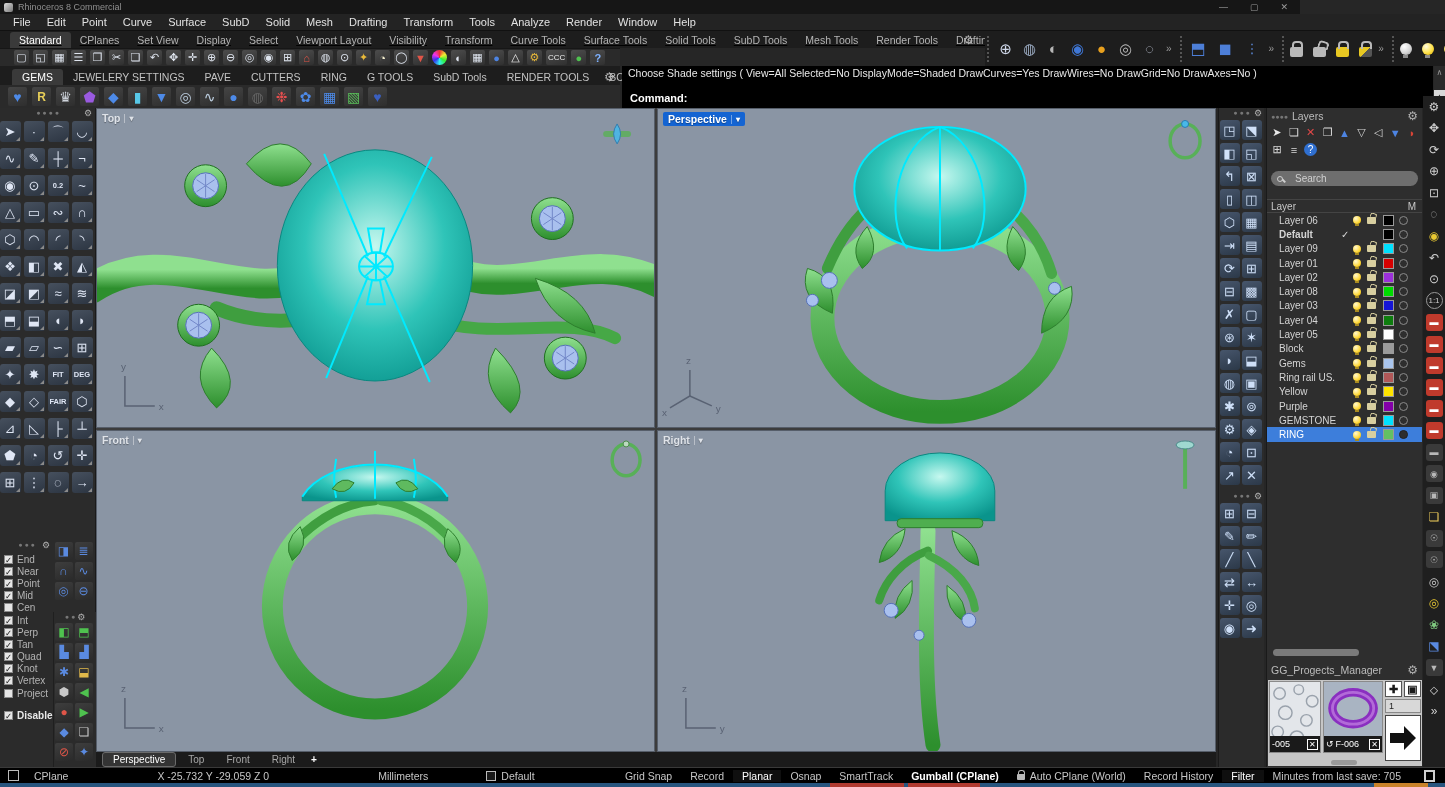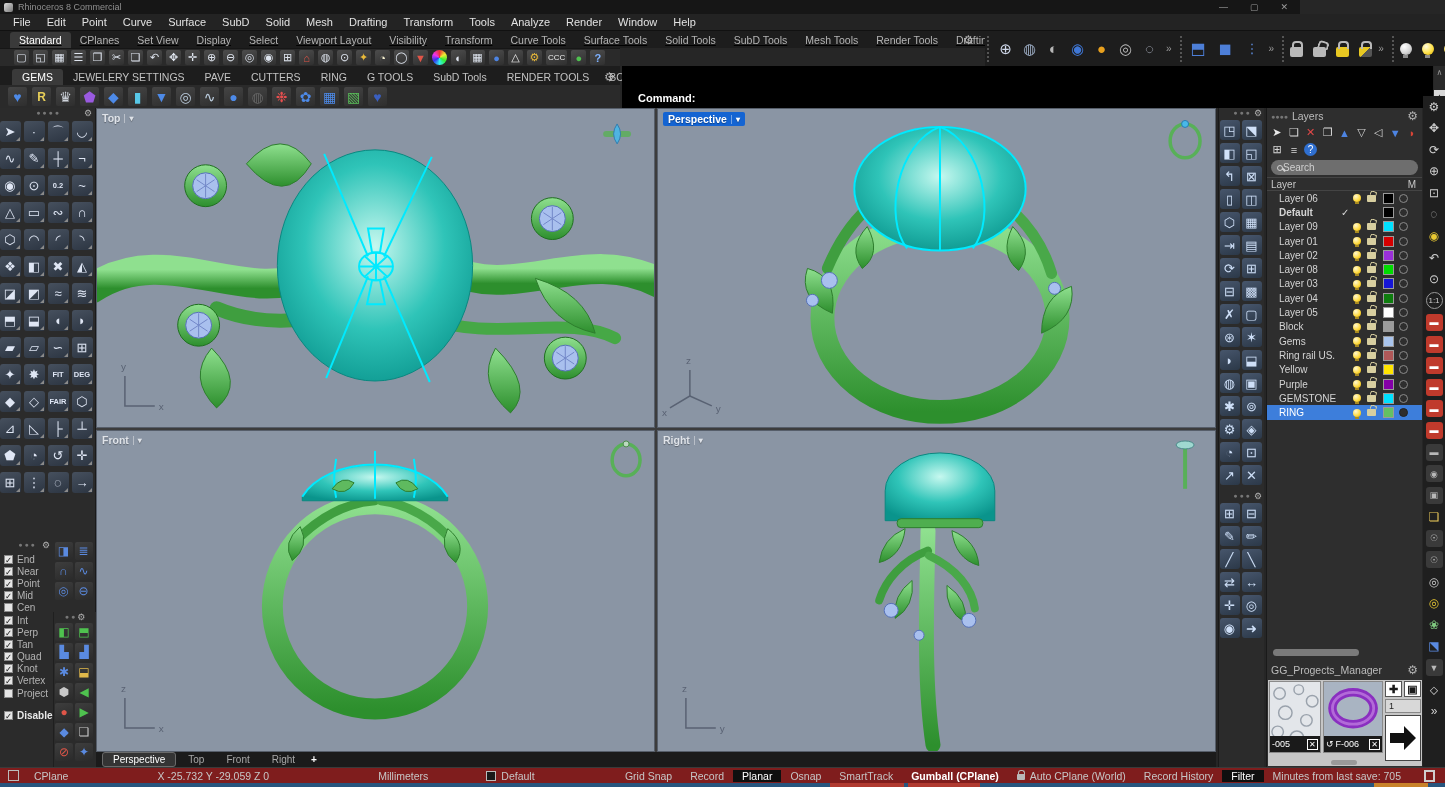--- a/index.html
+++ b/index.html
@@ -73,21 +73,21 @@
   .g-blue{color:#4d8ae8;} .g-gold{color:#e8cf58; font-weight:bold; font-size:12px;}
   .g-gray{color:#cfd4dc;} .g-purple{color:#9a5ae0;} .g-cyan{color:#58c8e8;}
   .g-line{color:#bcd;} .g-dark{color:#666;} .g-multi{color:#e84f4f;}
   .g-green{color:#59c059;} .g-navy{color:#3a5fc0;}
 
   
   .cmdarea { position:absolute; left:622px; top:66px; width:811px; height:42px; background:#000;
     border-bottom:1px solid #b9b9b9; }
   .cmdline { color:#e8e8e8; font-size:10.5px; padding:1px 6px; white-space:nowrap; overflow:hidden; }
   .cmdprompt { position:absolute; left:622px; top:90px; width:811px; height:18px; background:#000;
-    color:#fff; font-size:11px; font-weight:bold; padding:2px 16px; }
+    color:#fff; font-size:11px; font-weight:bold; padding:2px 8px; }
   .cmdscroll { position:absolute; left:1434px; top:66px; width:11px; height:42px; background:#2a2a2a;
     color:#999; font-size:8px; display:flex; flex-direction:column; align-items:center; justify-content:space-between; padding:2px 0; }
   .cmdspin { position:absolute; left:1434px; top:90px; width:11px; height:18px; background:#d8d8d8; color:#222;
     font-size:6px; display:flex; flex-direction:column; align-items:center; justify-content:center; line-height:6px; }
 
   
   .leftbar { position:absolute; left:0; top:108px; width:96px; height:659px; background:#2b2b2b;
     border-right:1px solid #1a1a1a; }
   .phead { height:9px; display:flex; align-items:center; justify-content:center; gap:2px; color:#777; font-size:7px; }
   .phead .gearglyph { font-size:9px; position:absolute; right:3px; }
@@ -145,21 +145,21 @@
   .layers { position:absolute; left:1266px; top:108px; width:156px; height:554px; background:#2e2e2e;
     border-left:1px solid #1a1a1a; }
   .lyhead { height:16px; display:flex; align-items:center; color:#bcbcbc; font-size:10.5px; padding:0 4px; gap:4px; }
   .lyhead .dots { color:#777; font-size:7px; }
   .lyhead .gearglyph { margin-left:auto; }
   .lytools { display:flex; align-items:center; gap:3px; padding:1px 3px; height:17px; }
   .lyic { width:14px; height:14px; display:flex; align-items:center; justify-content:center; font-size:11px; color:#d8d8d8; }
   .ly-del{color:#e04848;} .ly-blue{color:#4d84e2;} .ly-funnel{color:#4d84e2;}
   .ly-red{color:#d84436; margin-left:auto;} .ly-help{color:#fff; background:#2f6fd0; border-radius:50%; font-size:10px; width:13px; height:13px;}
   .ly-new{color:#e8e8e8;}
-  .lysearch { margin:2px 4px; height:15px; background:#6e6e6e; border-radius:8px; display:flex; align-items:center; padding:0 6px; gap:0; }
+  .lysearch { margin:13px 4px; height:15px; background:#6e6e6e; border-radius:8px; display:flex; align-items:center; padding:0 6px; gap:12px; }
   .lysearch input { background:transparent; border:none; outline:none; color:#e8e8e8; font-size:10px; width:110px; }
   .lysearch input::placeholder { color:#d0d0d0; }
   .mag { width:6px; height:6px; border:1.5px solid #d0d0d0; border-radius:50%; position:relative; flex:none; }
   .mag::after { content:""; position:absolute; width:4px; height:1.5px; background:#d0d0d0;
     transform:rotate(45deg); right:-3.5px; bottom:-1px; }
   .lycolhead { display:flex; align-items:center; color:#c8c8c8; font-size:10px; height:14px;
     border-top:1px solid #444; border-bottom:1px solid #444; padding:0 4px; }
   .lycolhead .mcol { margin-left:auto; padding-right:2px; }
   .layer-row { display:flex; align-items:center; height:14.3px; padding:0 3px 0 12px; color:#d4d4d4; font-size:10px; }
   .layer-row.selected { background:#3d7edb; color:#fff; }
@@ -201,21 +201,21 @@
   .rightstrip { position:absolute; left:1423px; top:96px; width:22px; height:671px; background:#1f1f1f;
     display:flex; flex-direction:column; align-items:center; gap:4.6px; padding-top:2px; }
   .fic { width:17px; height:17px; display:flex; align-items:center; justify-content:center; font-size:12px;
     color:#cfcfcf; flex:none; }
   .fy { color:#e8c832; } .fred { color:#fff; background:#c03a2c; border-radius:3px; font-size:9px; }
   .fgray { color:#b8b8b8; background:#3a3a3a; border-radius:3px; font-size:9px; }
   .fgold { color:#e8c85a; } .fgreen { color:#7ec87e; } .fblue { color:#5a8ae0; }
   .ftxt { font-size:8px; border:1px solid #999; border-radius:50%; }
 
   
-  .statusbar { position:absolute; left:0; top:767px; width:1445px; height:16px; background:#7f1d1d;
+  .statusbar { position:absolute; left:0; top:767px; width:1445px; height:16px; background:#000000;
     border-top:1px solid #3a3a3a; display:flex; align-items:center; color:#c6c6c6; font-size:10.5px; }
   .sb-pane { width:11px; height:11px; border:1.5px solid #bbb; margin:0 6px 0 8px; }
   .sb-item { padding:0 9px; white-space:nowrap; }
   .sb-item.pressed { background:#0f0f0f; color:#fff; }
   .sb-item.boldw { color:#fff; font-weight:bold; }
   .sb-cb { width:10px; height:10px; border:1.5px solid #bbb; background:#1a1a1a; display:inline-block; margin-right:5px; vertical-align:-1px; }
   .sb-lock { display:inline-block; width:8px; height:6px; background:#b9b9b9; border-radius:1px; position:relative; margin-right:5px; }
   .sb-lock::before { content:""; position:absolute; top:-4px; left:1.5px; width:5px; height:4px;
     border:1.5px solid #b9b9b9; border-bottom:none; border-radius:3px 3px 0 0; }
   .sb-coords { padding:0 10px; }
@@ -384,20 +384,21 @@
       <span class="gic g-dark">◍</span>
       <span class="gic g-multi">❉</span>
       <span class="gic g-blue">✿</span>
       <span class="gic g-blue">▦</span>
       <span class="gic g-green">▧</span>
       <span class="gic g-navy">♥</span>
     </div>
 
   <div class="cmdarea">
 
+  <div class="cmdline">Choose Shade settings ( View=All  Selected=No  DisplayMode=Shaded  DrawCurves=Yes  DrawWires=No  DrawGrid=No  DrawAxes=No )</div>
     </div>
   <div class="cmdscroll">
     <span>∧</span>
     <span>∨</span>
   </div>
   <div class="cmdprompt">Command:</div>
   <div class="cmdspin">
     <span>▲</span>
     <span>▼</span>
   </div>

